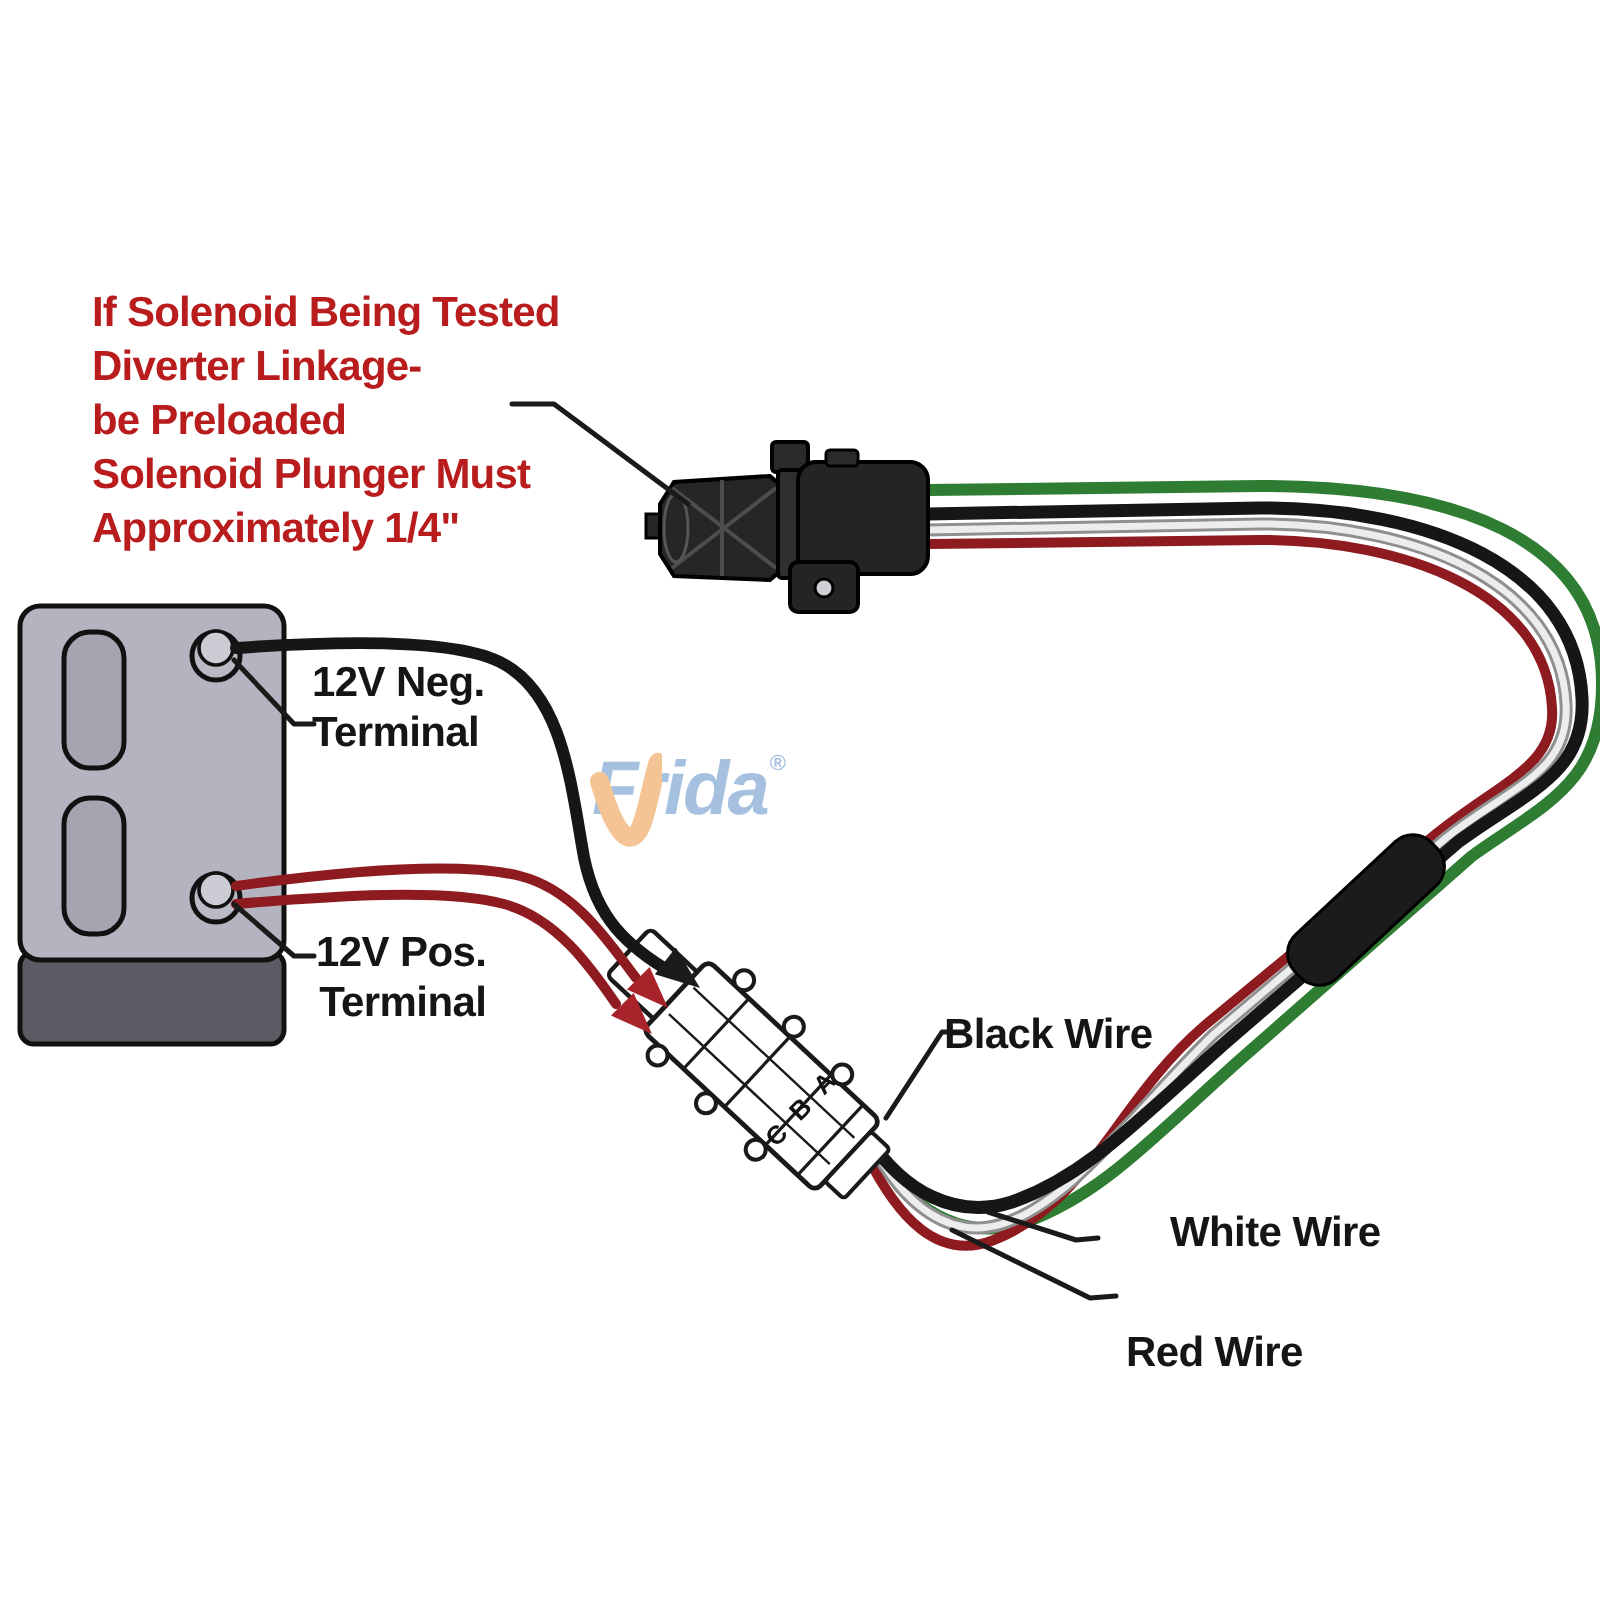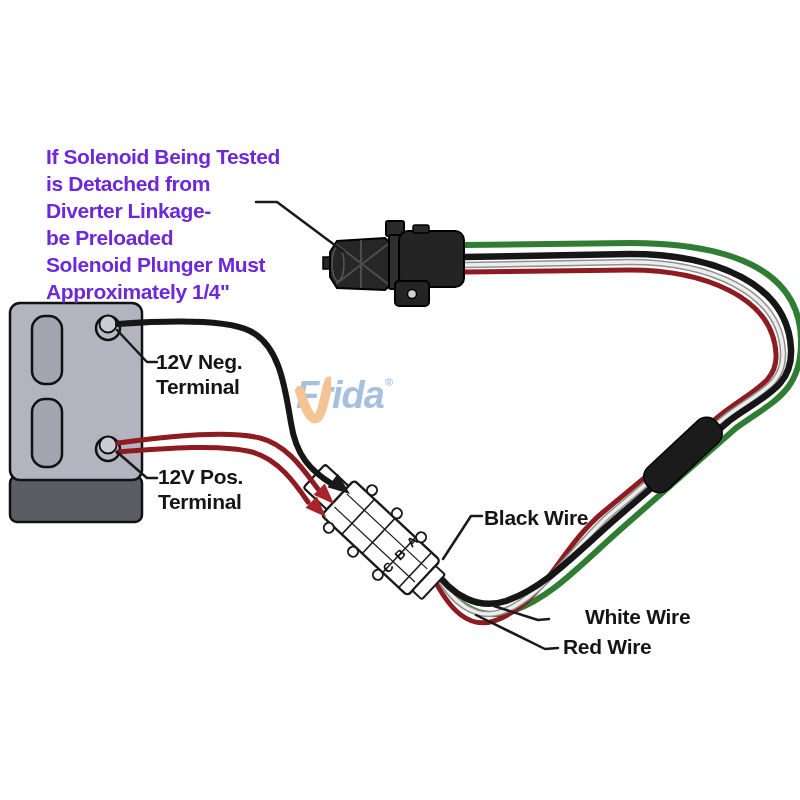--- a/index.html
+++ b/index.html
@@ -6,21 +6,21 @@
   .stage{
     position:relative;width:800px;height:800px;background:#ffffff;overflow:hidden;
     font-family:"Liberation Sans", sans-serif;
   }
   .stage svg{position:absolute;left:0;top:0;z-index:1;}
   .lbl{
     position:absolute;z-index:2;color:#151515;font-weight:bold;
     font-size:21px;line-height:25px;white-space:nowrap;letter-spacing:-0.3px;
   }
   .note{
-    position:absolute;left:46px;top:143px;z-index:2;color:#6d28d9;font-weight:bold;
+    position:absolute;left:46px;top:143px;z-index:2;color:#b91c1c;font-weight:bold;
     font-size:21px;line-height:27px;white-space:nowrap;letter-spacing:-0.4px;
   }
   .logo{
     position:absolute;left:296px;top:374px;z-index:2;display:flex;align-items:flex-start;
     font-style:italic;font-weight:bold;font-size:38px;letter-spacing:-1px;
     color:#a6c1e0;user-select:none;
   }
   .logo .swoosh{margin:2px -3px 0 -1px;}
   .logo sup{font-size:11px;margin-left:1px;margin-top:2px;font-style:normal;}
 </style>
@@ -112,40 +112,39 @@
       <path d="M117 330 L147 362 L157 362"></path>
       <path d="M117 452 L147 478 L157 478"></path>
       <path d="M482 516 L471 516 L443 559"></path>
       <path d="M549 619 L538 620 L494 606"></path>
       <path d="M558 648 L545 649 L476 615"></path>
     </g>
   </svg>
 
   <div class="note">
     <div>If Solenoid Being Tested</div>
-    <div>is Detached from</div>
     <div>Diverter Linkage-</div>
     <div>be Preloaded</div>
     <div>Solenoid Plunger Must</div>
     <div>Approximately 1/4"</div>
   </div>
 
-  <div class="lbl" style="left:156px;top:349px;">
+  <div class="lbl" style="left:156px;top:329px;">
     <div>12V Neg.</div>
     <div>Terminal</div>
   </div>
 
-  <div class="lbl" style="left:158px;top:464px;">
+  <div class="lbl" style="left:158px;top:464px;text-align:right;">
     <div>12V Pos.</div>
     <div>Terminal</div>
   </div>
 
-  <div class="lbl" style="left:484px;top:505px;">Black Wire</div>
+  <div class="lbl" style="left:472px;top:505px;">Black Wire</div>
   <div class="lbl" style="left:553px;top:604px;margin-left:32px;">White Wire</div>
-  <div class="lbl" style="left:563px;top:634px;">Red Wire</div>
+  <div class="lbl" style="left:563px;top:664px;">Red Wire</div>
 
   <div class="logo">
     <span>Frida</span>
     <svg class="swoosh" width="36" height="52" viewBox="0 0 38 52">
       <path d="M5 14 C 11 34, 17 46, 23 43 C 29 40, 31 20, 36 4" fill="none" stroke="#f4c494" stroke-width="10" stroke-linecap="round"></path>
     </svg>
     <sup>®</sup>
   </div>
 
 </div>

